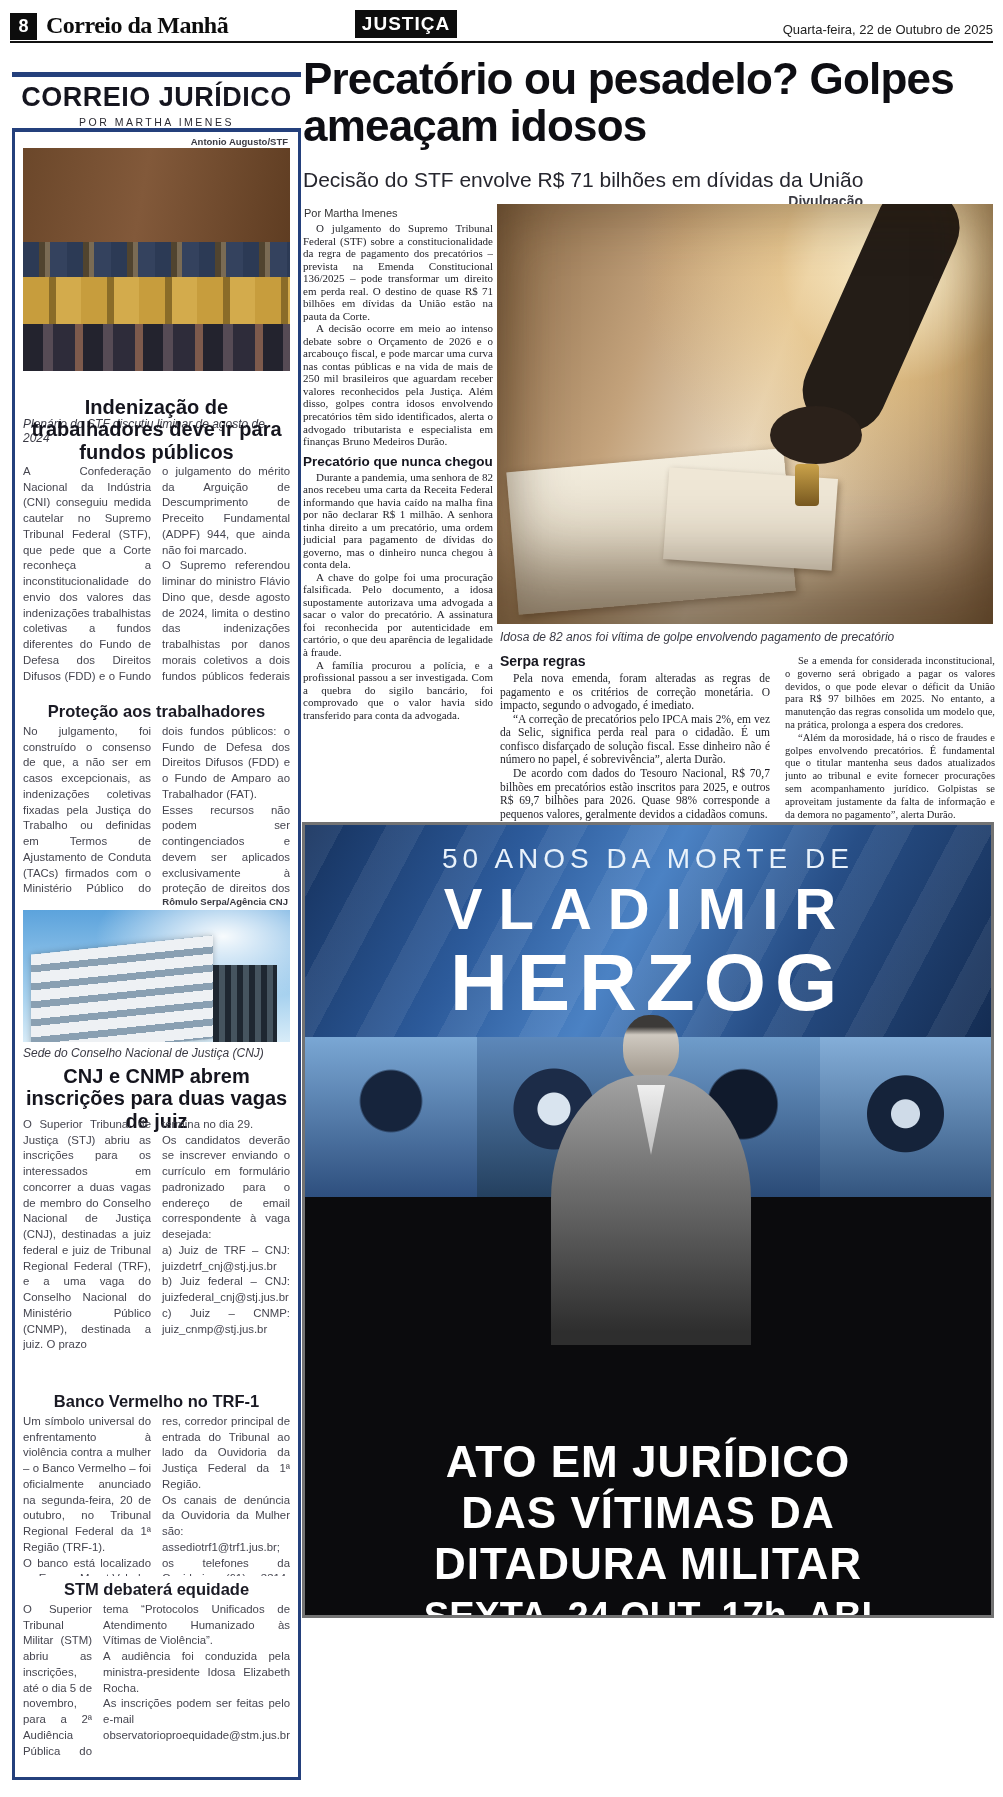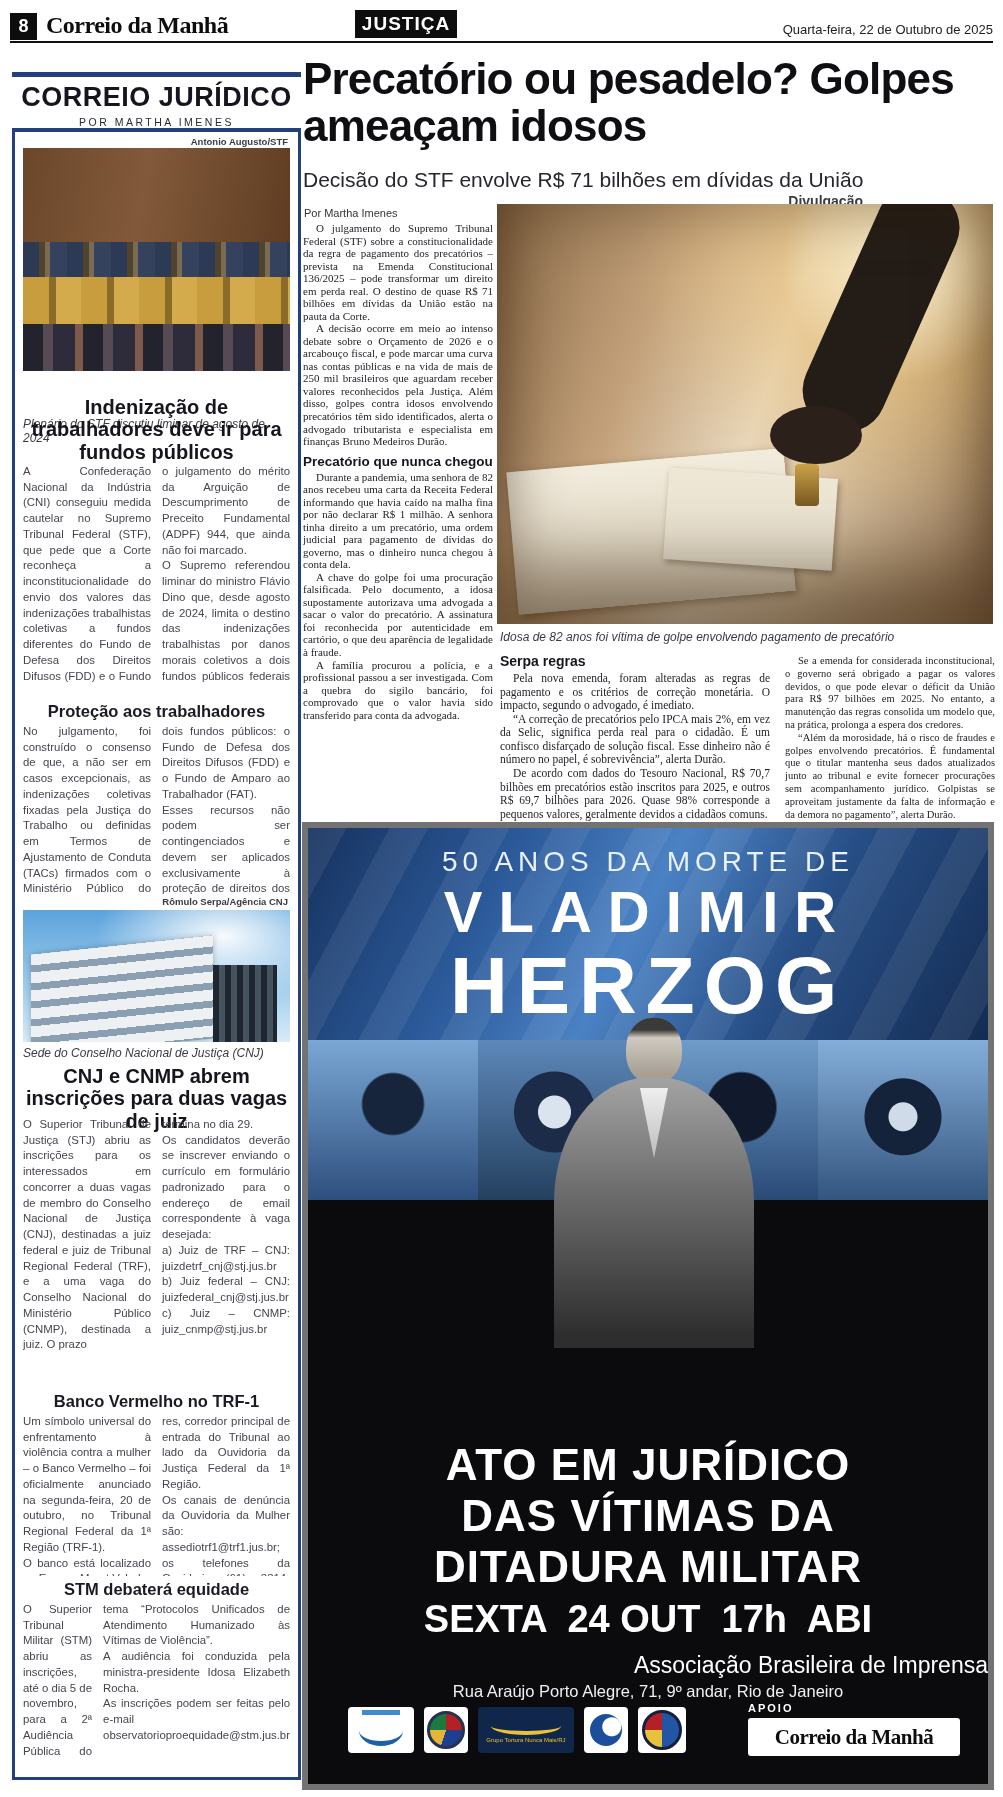--- a/index.html
+++ b/index.html
@@ -77,21 +77,21 @@
           transform:rotate(24deg);}
   .mp-hand{position:absolute;left:55%;top:48%;width:92px;height:58px;background:#2b211a;border-radius:50%;}
   .mp-stamp{position:absolute;left:60%;top:62%;width:24px;height:42px;background:linear-gradient(#caa24a,#7a5a20);border-radius:4px;}
   .mp-vig{position:absolute;inset:0;box-shadow:inset 0 -60px 70px rgba(50,30,10,.5),inset 0 20px 50px rgba(50,30,10,.25);}
   .mcap{left:500px;top:630px;width:470px;}
   .msub2{left:500px;top:653px;font-size:14px;font-weight:700;color:#15151e;}
   .mcol2{left:500px;top:672px;width:270px;height:158px;}
   .mcol3{left:785px;top:655px;width:210px;height:172px;}
 
   
-  .ad{left:302px;top:822px;width:692px;height:968px;background:#0b0b0d;border:6px solid #737373;box-sizing:border-box;overflow:hidden;}
+  .ad{left:302px;top:822px;width:692px;height:796px;background:#0b0b0d;border:3px solid #737373;box-sizing:border-box;overflow:hidden;}
   .ad .abs{position:absolute;}
   .ad-blue{left:0;top:0;width:100%;height:212px;background:
      repeating-linear-gradient(118deg,rgba(255,255,255,.07) 0 34px,rgba(255,255,255,0) 34px 72px),
      linear-gradient(118deg,#16325e 0%,#2c5a9a 28%,#4b82c4 48%,#274e86 70%,#142c52 100%);}
   .ad-kicker{left:0;top:18px;width:100%;text-align:center;font-size:28px;letter-spacing:5px;color:#e9f2fb;font-weight:400;}
   .ad-vlad{left:0;top:50px;width:100%;text-align:center;font-size:58px;font-weight:700;letter-spacing:16px;color:#fff;}
   .ad-herzog{left:0;top:112px;width:100%;text-align:center;font-size:80px;font-weight:700;letter-spacing:9px;color:#fff;}
   .ad-strip{left:0;top:212px;width:100%;height:160px;display:flex;}
   .tile{flex:1;}
   .t1{background:radial-gradient(circle at 50% 40%,#16243c 30px,rgba(0,0,0,0) 32px),linear-gradient(180deg,#7aa7d4,#2e4f7e);}

